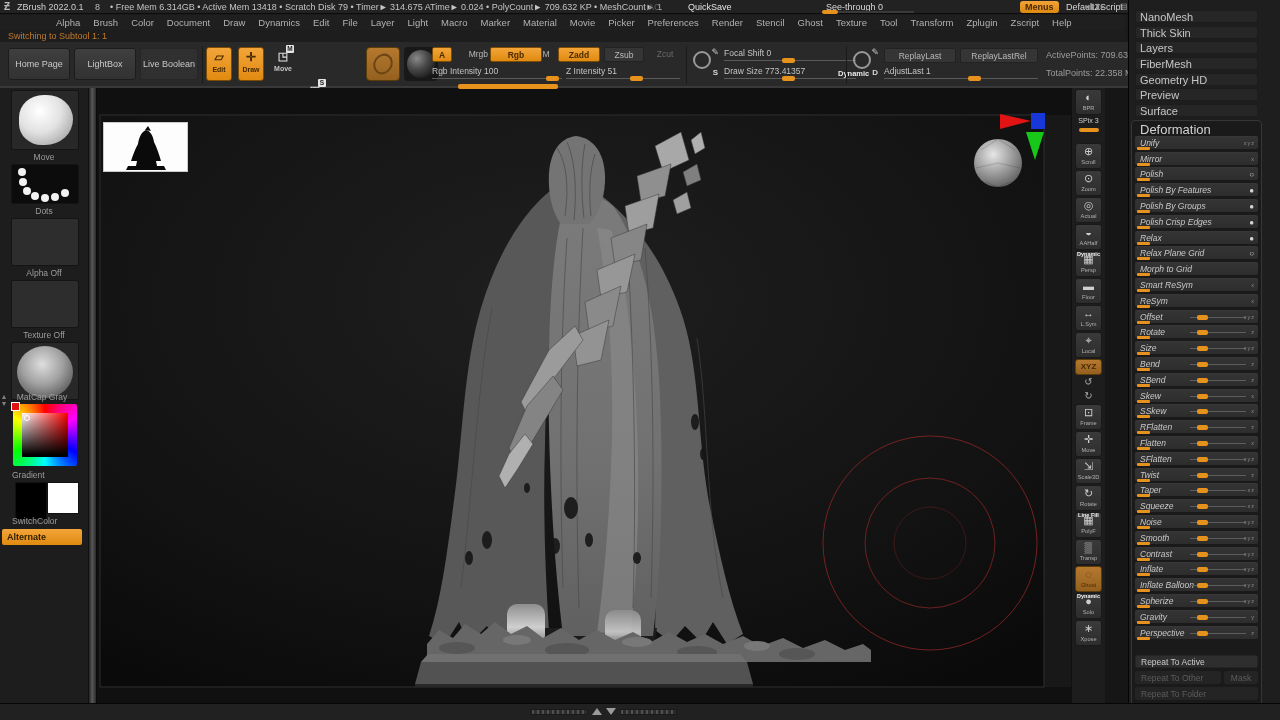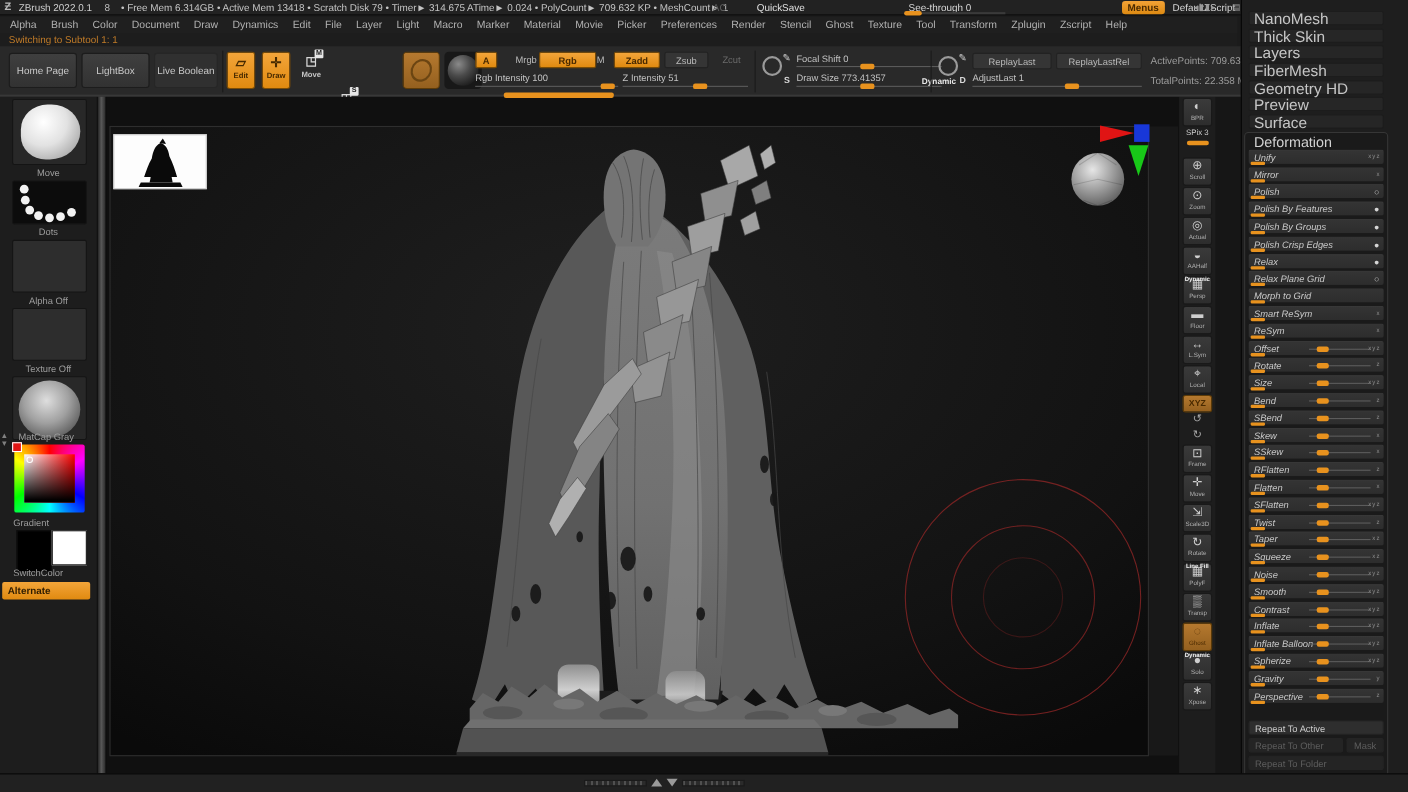--- a/index.html
+++ b/index.html
@@ -20,21 +20,21 @@
   #titlebar .seetrack { position:absolute; left:822px; top:11px; width:92px; height:2px; background:#3a3a3a; }
   #titlebar .seehandle { position:absolute; left:822px; top:10px; width:16px; height:4px; background:#e8921e; border-radius:2px; }
   .menus-btn { position:absolute; left:1020px; top:1px; height:12px; padding:0 5px; background:linear-gradient(#f2a236,#dd8a12);
     border-radius:3px; color:#4a2a00; font-size:9px; line-height:12px; font-weight:bold; }
   #titlebar .zscript { position:absolute; left:1066px; color:#d6d6d6; }
   .tb-icons { position:absolute; top:0; color:#9a9a9a; font-size:8px; letter-spacing:1px; }
   .winbtn { position:absolute; top:0; color:#bdbdbd; font-size:9px; width:12px; text-align:center; }
 
   
   #menubar { position:absolute; left:0; top:15px; width:1125px; height:15px; background:#1f1f1f; }
-  #menubar ul { list-style:none; display:flex; gap:9px; padding-left:7px; }
+  #menubar ul { list-style:none; display:flex; gap:9px; padding-left:7px;margin-left:47px; }
   #menubar li { color:#b2b2b2; font-size:9.5px; line-height:15px; padding:0 2px; }
 
   
   #statusline { position:absolute; left:0; top:30px; width:1125px; height:12px; background:#1d1d1d;
     color:#c07b28; font-size:9px; line-height:12px; padding-left:8px; }
 
   
   #toolbar { position:absolute; left:0; top:42px; width:1128px; height:46px; background:#292929; border-bottom:2px solid #383838; }
   .tbtn { position:absolute; top:6px; height:32px; background:linear-gradient(#3f3f3f,#323232); border:1px solid #1c1c1c;
     border-radius:3px; color:#c9c9c9; font-size:9px; text-align:center; line-height:30px; }
@@ -121,21 +121,21 @@
   .rs-item.xyz { background:linear-gradient(#f3a53a,#e08a10); border-color:#7a4c06; height:16px; }
   .rs-item.xyz .rs-label { font-size:8px; font-weight:bold; color:#4a2a00; line-height:14px; transform:none; }
   .rs-item.mini { height:13px; background:none; border:none; }
   .rs-item.mini .rs-glyph { font-size:10px; line-height:12px; color:#a8a8a8; }
   .rs-item.active { background:linear-gradient(#b5792f,#94601f); border-color:#5e3c08; }
   .rs-item.active .rs-glyph, .rs-item.active .rs-label { color:#4a2a00; }
 
   
   #gap-strip { position:absolute; left:1105px; top:88px; width:23px; height:615px; background:#161616; }
   #righttray { position:absolute; left:1128px; top:0; width:152px; height:720px; background:#1e1e1e; border-left:1px solid #050505; padding-top:10px; }
-  .pal-row { height:13px; margin:0 22px 2.7px 6px; color:#c6c6c6; font-size:14px; line-height:13px; padding-left:4px;
+  .pal-row { height:13px; margin:0 22px 2.7px 6px; color:#c6c6c6; font-size:11px; line-height:13px; padding-left:4px;
     background:#262626; border-radius:2px; border:1px solid #1c1c1c; }
   #def-section { margin:1px 18px 0 2px; border:1px solid #363636; border-radius:4px; background:#1a1a1a; padding:2px 2px 4px 2px; }
   #def-header { height:13px; color:#d2d2d2; font-size:13px; line-height:13px; padding-left:6px; }
   .def-row { position:relative; height:13px; margin:0 1px 2.8px 1px; background:linear-gradient(#343434,#2d2d2d);
     border-radius:2px; border-top:1px solid rgba(255,255,255,.05); color:#c8c8c8; font-size:8.5px; line-height:13px; }
   .def-row .def-label { position:absolute; left:5px; white-space:nowrap;font-style:italic; }
   .def-row .def-axes { position:absolute; right:3px; top:0px; font-size:5.5px; color:#8a8a8a; letter-spacing:1px; line-height:13px; }
   .def-row .def-mark { position:absolute; right:4px; top:0; font-size:8px; color:#d6d6d6; line-height:13px; }
   .def-row .def-track, .def-row .def-handle { display:none; }
   .def-row.slider .def-track { display:block; position:absolute; left:45%; right:12px; top:6px; height:1px; background:#5c5c5c; }

